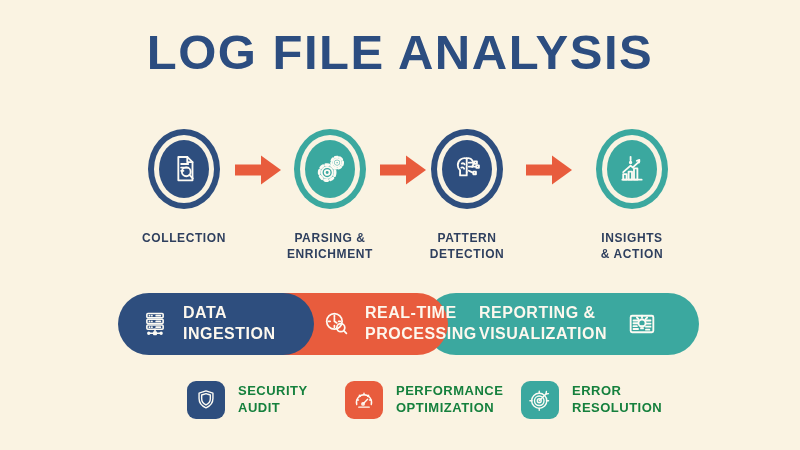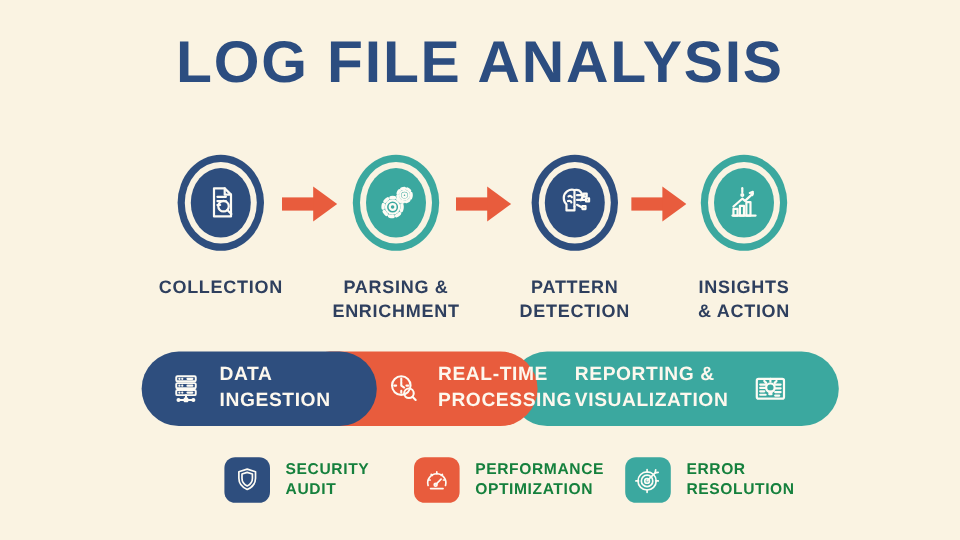--- a/index.html
+++ b/index.html
@@ -12,29 +12,29 @@
 
   
   .title{
     position:absolute;top:26px;left:0;width:800px;margin:0;
     text-align:center;font-size:49px;font-weight:800;line-height:1.1;
     color:#2c4d80;letter-spacing:1.5px;
   }
 
   
   .step{position:absolute;top:129px;width:150px;text-align:center;}
-  .step-1{left:109px;} .step-2{left:255px;} .step-3{left:404px;} .step-4{left:545px;}
+  .step-1{left:109px;} .step-2{left:255px;} .step-3{left:392px;} .step-4{left:557px;}
   .disc{
     width:50px;height:58px;border-radius:50%;
     margin:11px auto 0;display:flex;align-items:center;justify-content:center;
   }
   .disc-navy{background:#2e4e7e;box-shadow:0 0 0 5px #faf3e2,0 0 0 11px #2e4e7e;}
   .disc-teal{background:#3ba89f;box-shadow:0 0 0 5px #faf3e2,0 0 0 11px #3ba89f;}
   .step-label{
-    margin-top:32px;font-size:15px;font-weight:bold;color:#2e3f5e;
+    margin-top:32px;font-size:12px;font-weight:bold;color:#2e3f5e;
     letter-spacing:.6px;line-height:1.35;white-space:pre-line;
   }
   .arrow{position:absolute;top:155px;width:46px;height:30px;}
   .arrow-1{left:235px;} .arrow-2{left:380px;} .arrow-3{left:526px;}
 
   
   .banner{position:absolute;left:118px;top:293px;width:568px;height:62px;}
   .seg{
     position:absolute;top:0;height:62px;border-radius:31px;
     display:flex;align-items:center;box-sizing:border-box;

